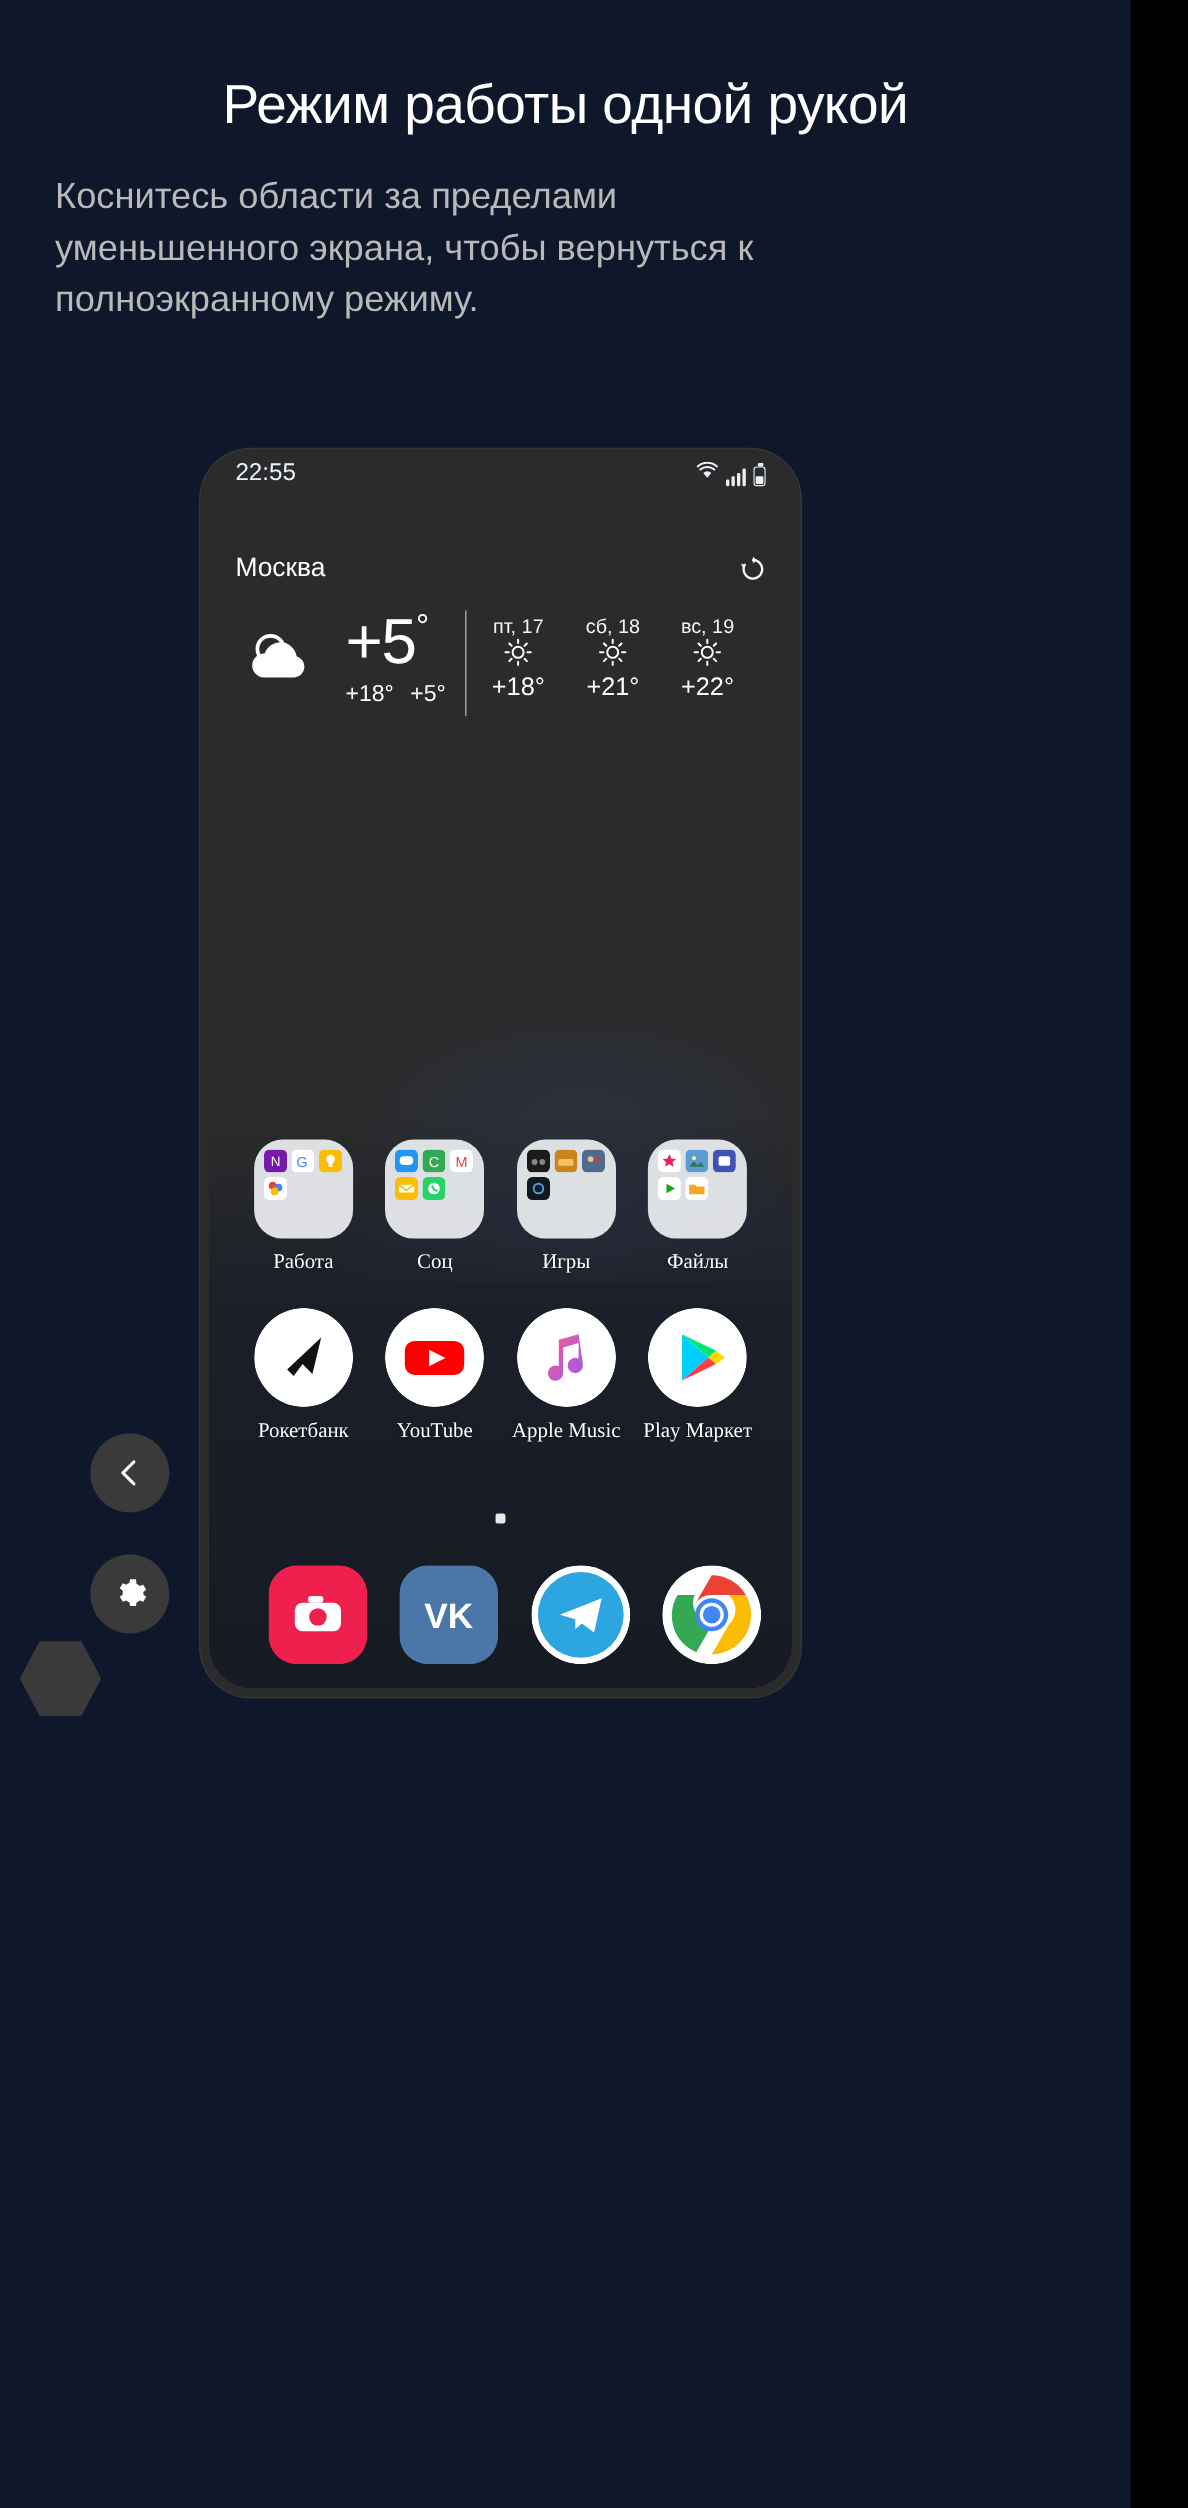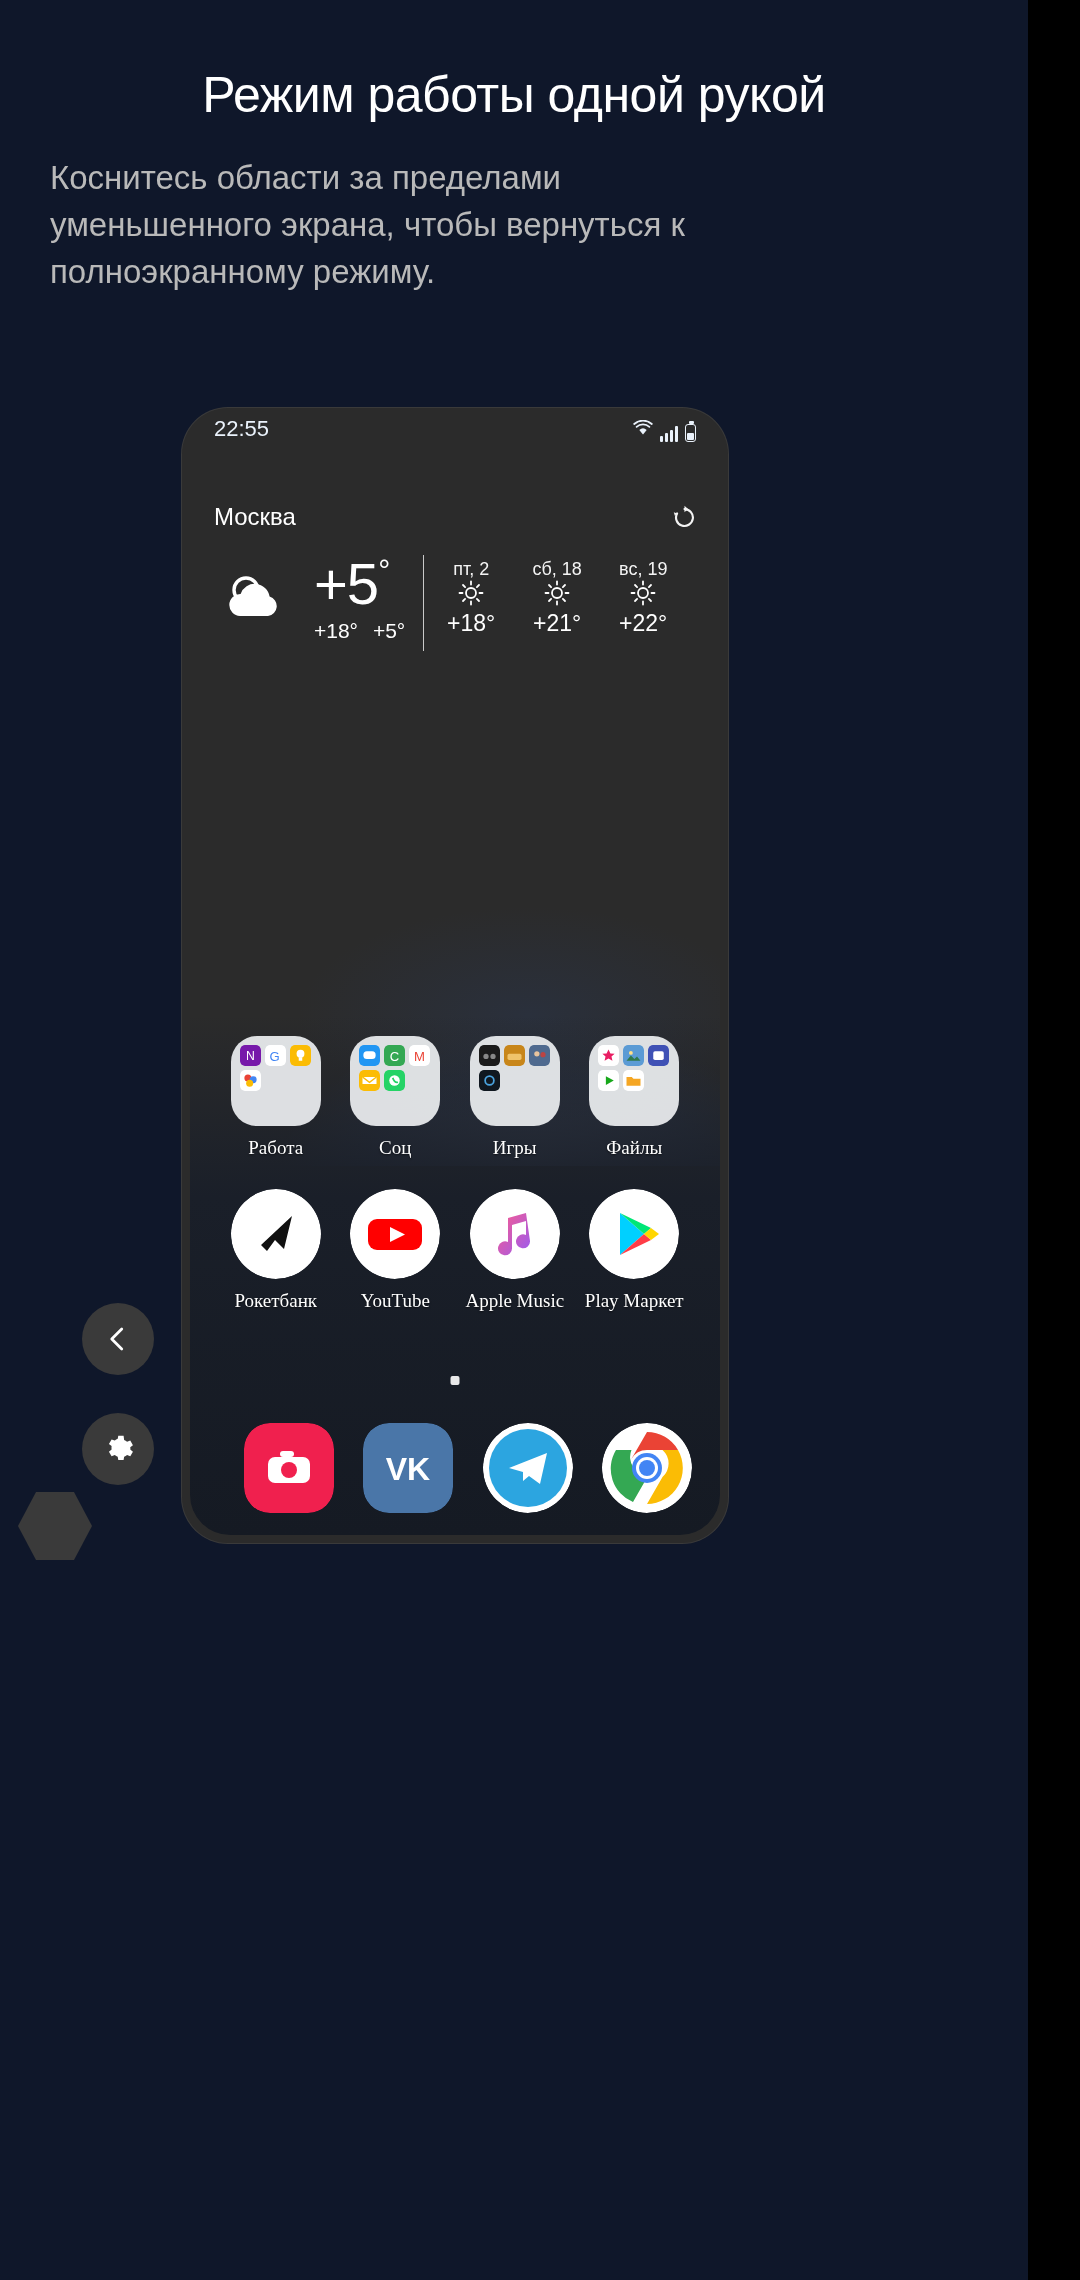--- a/index.html
+++ b/index.html
@@ -258,21 +258,21 @@
                 <span>+18°</span>
                 <span>+5°</span>
               </div>
             </div>
           </div>
 
           <div class="w-divider"></div>
 
           <div class="w-days">
             <div class="w-day">
-              <div class="w-day-label">пт, 2</div>
+              <div class="w-day-label">пт, 17</div>
               <span class="w-day-icon">
                 <svg width="26" height="26" viewBox="0 0 26 26">
                   <circle cx="13" cy="13" r="5" fill="none" stroke="#fff" stroke-width="1.8"></circle>
                   <g stroke="#fff" stroke-width="1.8" stroke-linecap="round">
                     <line x1="13" y1="1.5" x2="13" y2="4.5"></line>
                       <line x1="13" y1="21.5" x2="13" y2="24.5"></line>
                     <line x1="1.5" y1="13" x2="4.5" y2="13"></line>
                       <line x1="21.5" y1="13" x2="24.5" y2="13"></line>
                     <line x1="5" y1="5" x2="7.1" y2="7.1"></line>
                       <line x1="18.9" y1="18.9" x2="21" y2="21"></line>

